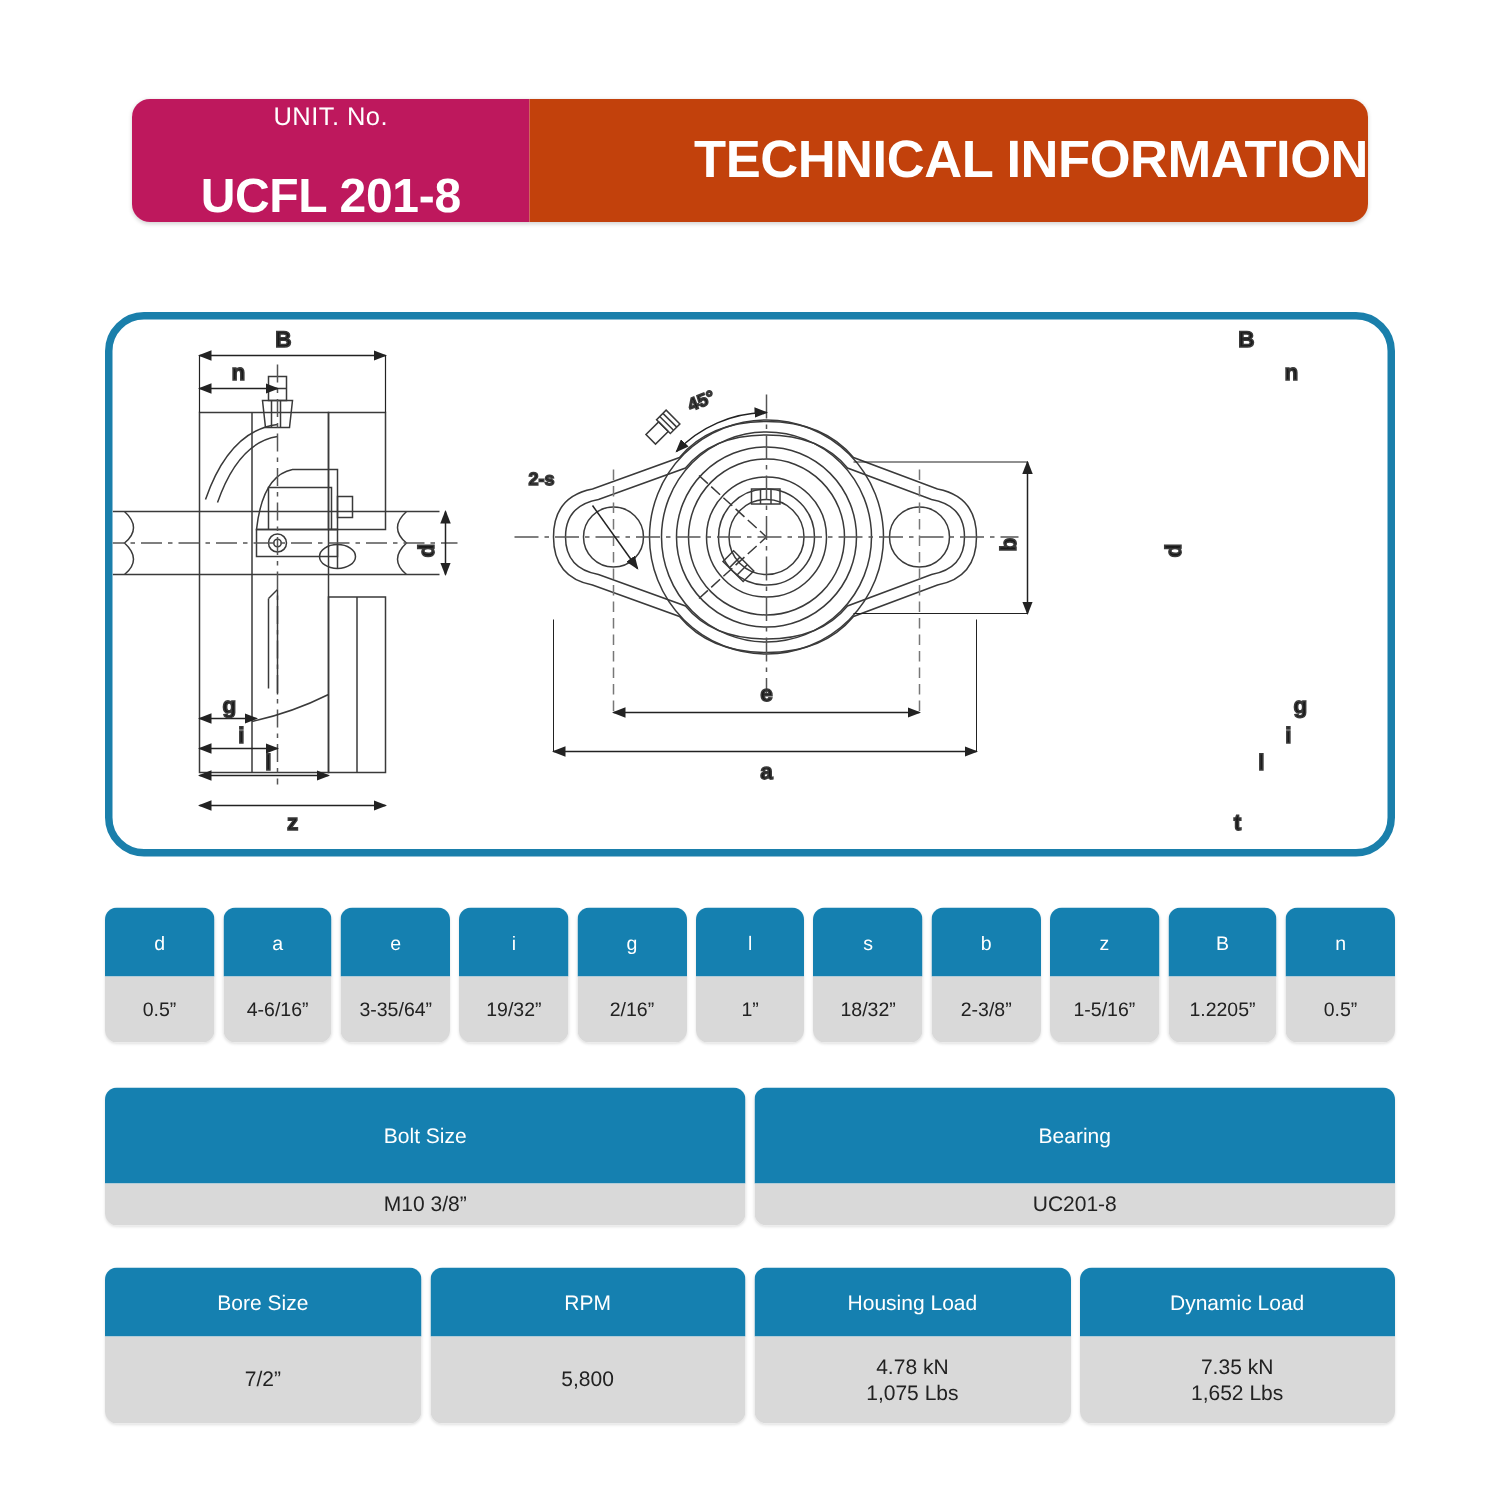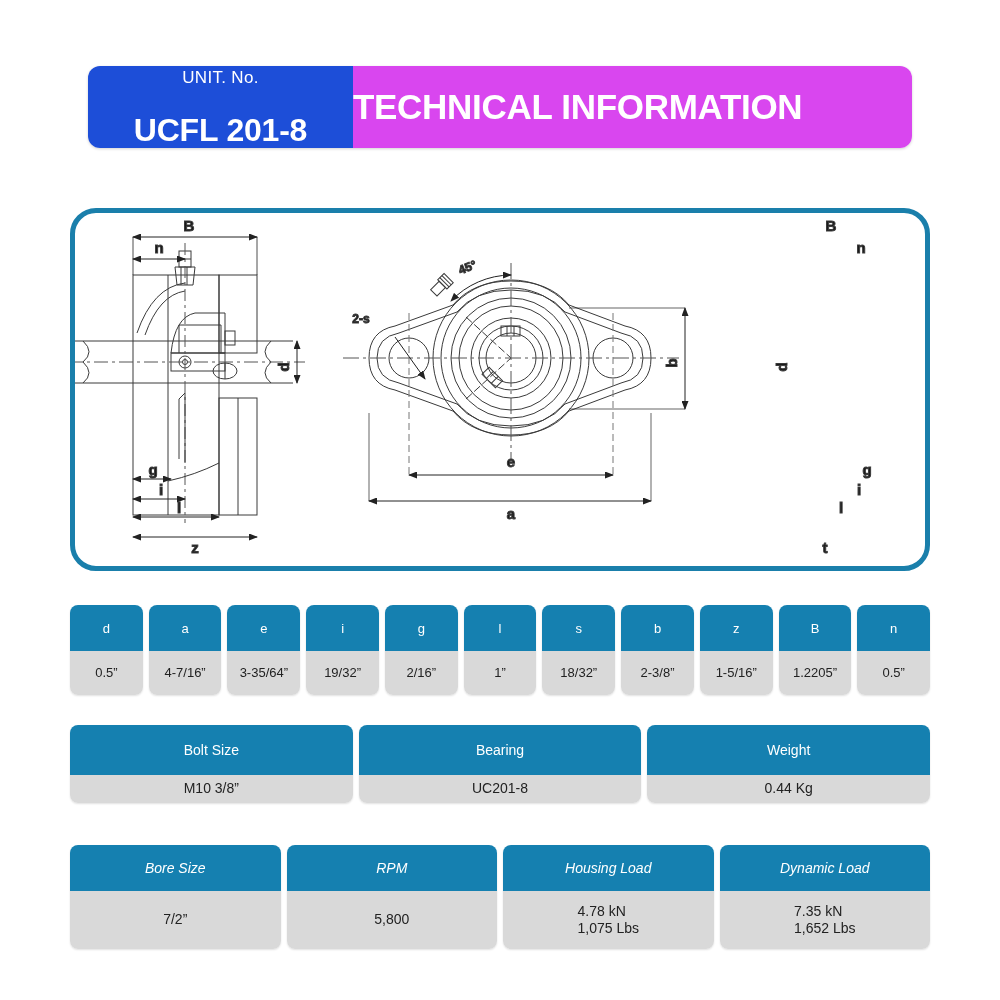--- a/index.html
+++ b/index.html
@@ -11,34 +11,34 @@
   }
   .page{position:relative;width:1000px;height:1000px;}
 
   
   .header{
     position:absolute;left:88px;top:66px;width:824px;height:82px;
     border-radius:12px;overflow:hidden;display:flex;
     box-shadow:0 1px 3px rgba(0,0,0,.18);
   }
   .header-left{
-    width:265px;background:#1d4ed8;
+    width:265px;background:#be185d;
     display:flex;flex-direction:column;align-items:center;justify-content:center;
     color:#ffffff;
   }
   .unit-no{
     font-size:17px;font-weight:400;letter-spacing:.3px;line-height:1;
     margin-bottom:4px;
   }
   .unit-model{
     font-size:32px;font-weight:bold;line-height:1;letter-spacing:-.2px;margin-top:24px;
   }
   .header-right{
-    flex:1;background:#d946ef;
-    display:flex;align-items:center;justify-content:flex-start;
+    flex:1;background:#c2410c;
+    display:flex;align-items:center;justify-content:flex-end;
   }
   .header-title{
     color:#ffffff;font-size:35px;font-weight:bold;letter-spacing:-.3px;
     white-space:nowrap;
   }
 
   
   .drawing-panel{
     position:absolute;left:70px;top:208px;width:860px;height:363px;
     border:5px solid #1a7fab;border-radius:26px;background:#ffffff;
@@ -60,31 +60,31 @@
     box-shadow:0 1px 2px rgba(0,0,0,.12);
   }
   .col-head{
     background:#1580b0;color:#ffffff;
     display:flex;align-items:center;justify-content:center;
     font-size:13px;font-weight:400;
   }
   .col-val{
     background:#d9d9d9;color:#222222;
     display:flex;align-items:center;justify-content:center;
-    font-size:14px;text-align:left;line-height:1.25;
+    font-size:14px;text-align:center;line-height:1.25;
     white-space:pre-line;
   }
   
   .tbl-dims .col-head{height:46px;font-size:13px;}
   .tbl-dims .col-val{height:44px;font-size:13px;}
   
-  .tbl-specs .col-head{height:50px;font-size:14px;}
+  .tbl-specs .col-head{height:64px;font-size:14px;}
   .tbl-specs .col-val{height:28px;font-size:14px;}
   
-  .tbl-load .col-head{height:46px;font-size:14px;font-style:italic;}
+  .tbl-load .col-head{height:46px;font-size:14px;}
   .tbl-load .col-val{height:58px;font-size:14px;}
 
   
   .dim-label{font-family:"Liberation Sans", sans-serif;font-weight:bold;font-size:15px;fill:#1a1a1a;}
   .dim-label-sm{font-family:"Liberation Sans", sans-serif;font-weight:bold;font-size:12px;fill:#1a1a1a;}
 </style>
 </head>
 <body>
 
 <div class="page">
@@ -306,21 +306,21 @@
     </svg>
   </div>
 
   <div class="table tbl-dims">
     <div class="col">
         <div class="col-head">d</div>
         <div class="col-val">0.5”</div>
       </div>
     <div class="col">
         <div class="col-head">a</div>
-        <div class="col-val">4-7/16”</div>
+        <div class="col-val">4-6/16”</div>
       </div>
     <div class="col">
         <div class="col-head">e</div>
         <div class="col-val">3-35/64”</div>
       </div>
     <div class="col">
         <div class="col-head">i</div>
         <div class="col-val">19/32”</div>
       </div>
     <div class="col">
@@ -354,24 +354,20 @@
   </div>
 
   <div class="table tbl-specs">
     <div class="col">
         <div class="col-head">Bolt Size</div>
         <div class="col-val">M10 3/8”</div>
       </div>
     <div class="col">
         <div class="col-head">Bearing</div>
         <div class="col-val">UC201-8</div>
-      </div>
-    <div class="col">
-        <div class="col-head">Weight</div>
-        <div class="col-val">0.44 Kg</div>
       </div>
   </div>
 
   <div class="table tbl-load">
     <div class="col">
         <div class="col-head">Bore Size</div>
         <div class="col-val">7/2”</div>
       </div>
     <div class="col">
         <div class="col-head">RPM</div>

